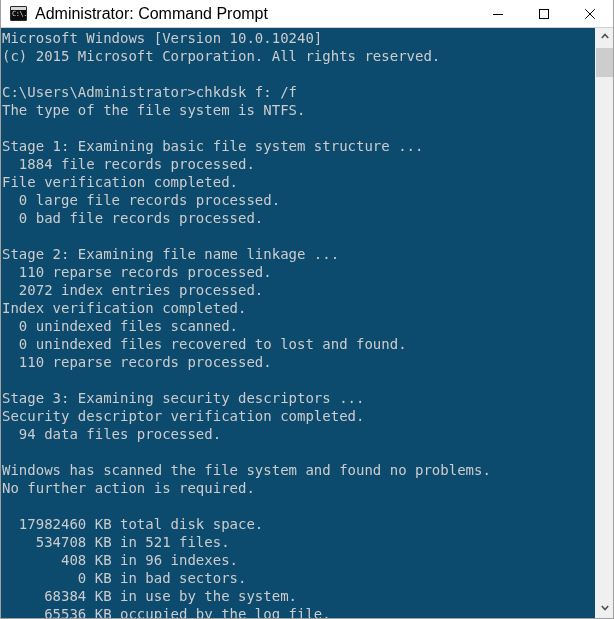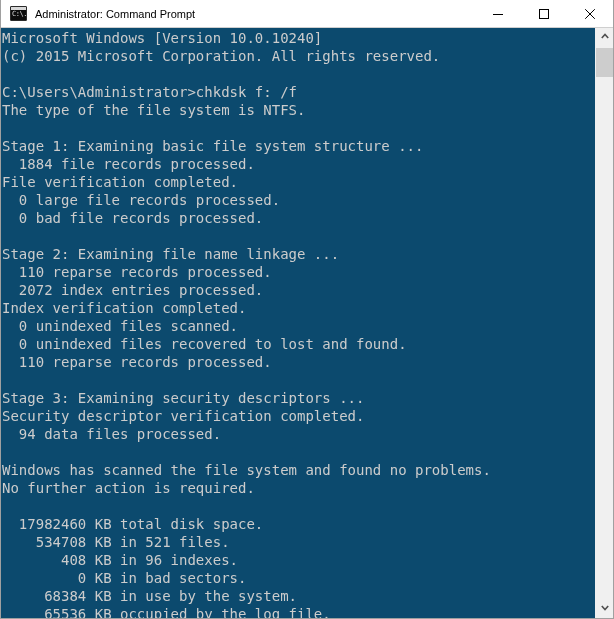--- a/index.html
+++ b/index.html
@@ -61,21 +61,21 @@
     top: 3px;
     font-family: "DejaVu Sans Mono", monospace;
     font-size: 7px;
     line-height: 9px;
     color: #d8d8d8;
     letter-spacing: -0.5px;
     white-space: nowrap;
   }
   #title-text {
     font-family: "Liberation Sans", sans-serif;
-    font-size: 11px;
+    font-size: 16px;
     color: #000000;
     line-height: 28px;
     white-space: nowrap;
     flex: 1 1 auto;
   }
   .win-btn {
     width: 46px;
     height: 27px;
     flex: 0 0 auto;
     position: relative;

